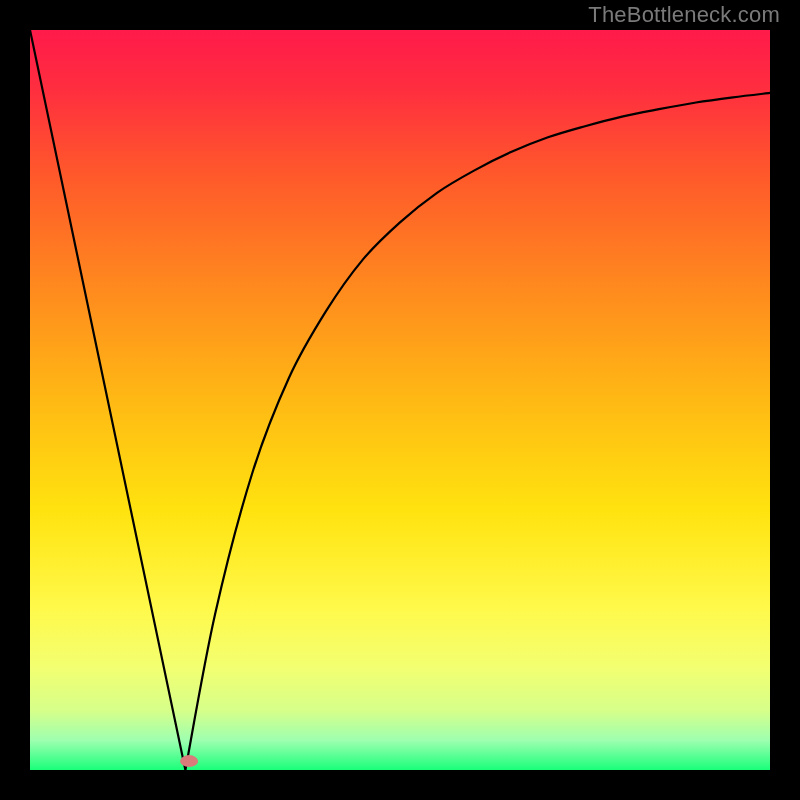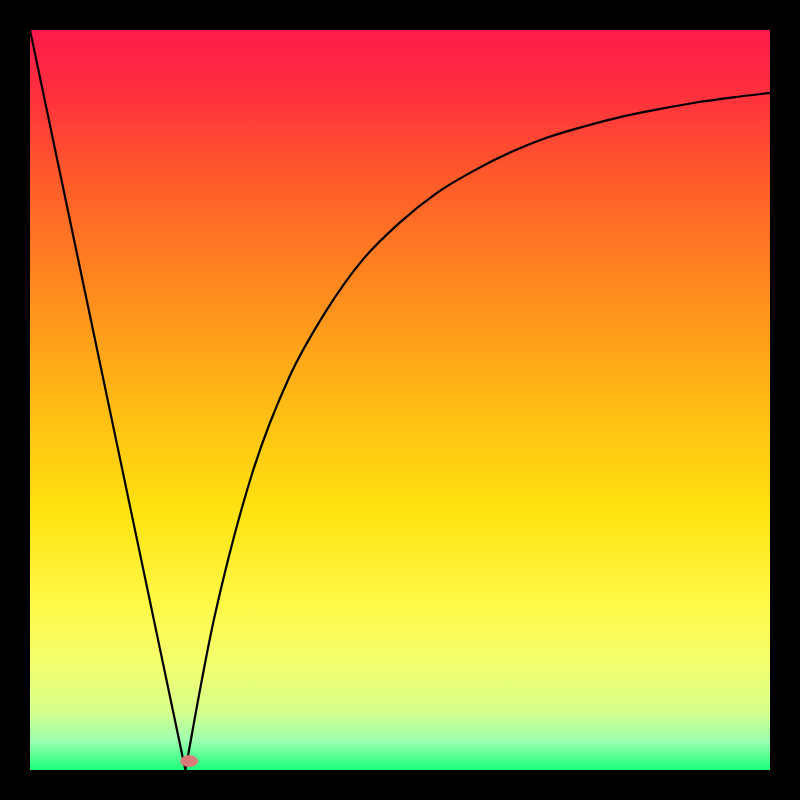--- a/index.html
+++ b/index.html
@@ -35,20 +35,21 @@
     height: 740px;
   }
   svg {
     display: block;
   }
 </style>
 </head>
 <body>
 
 <div class="frame">
+  <div class="watermark">TheBottleneck.com</div>
 
   <div class="plot-wrap">
     <svg id="chart-svg" width="740" height="740" viewBox="0 0 740 740" preserveAspectRatio="none">
       <defs>
         <linearGradient id="bg-grad" x1="0" y1="0" x2="0" y2="1">
             <stop offset="0%" stop-color="#ff1a4a"></stop>
             <stop offset="8%" stop-color="#ff2e3f"></stop>
             <stop offset="20%" stop-color="#ff5a2a"></stop>
             <stop offset="35%" stop-color="#ff8a1e"></stop>
             <stop offset="50%" stop-color="#ffb914"></stop>

